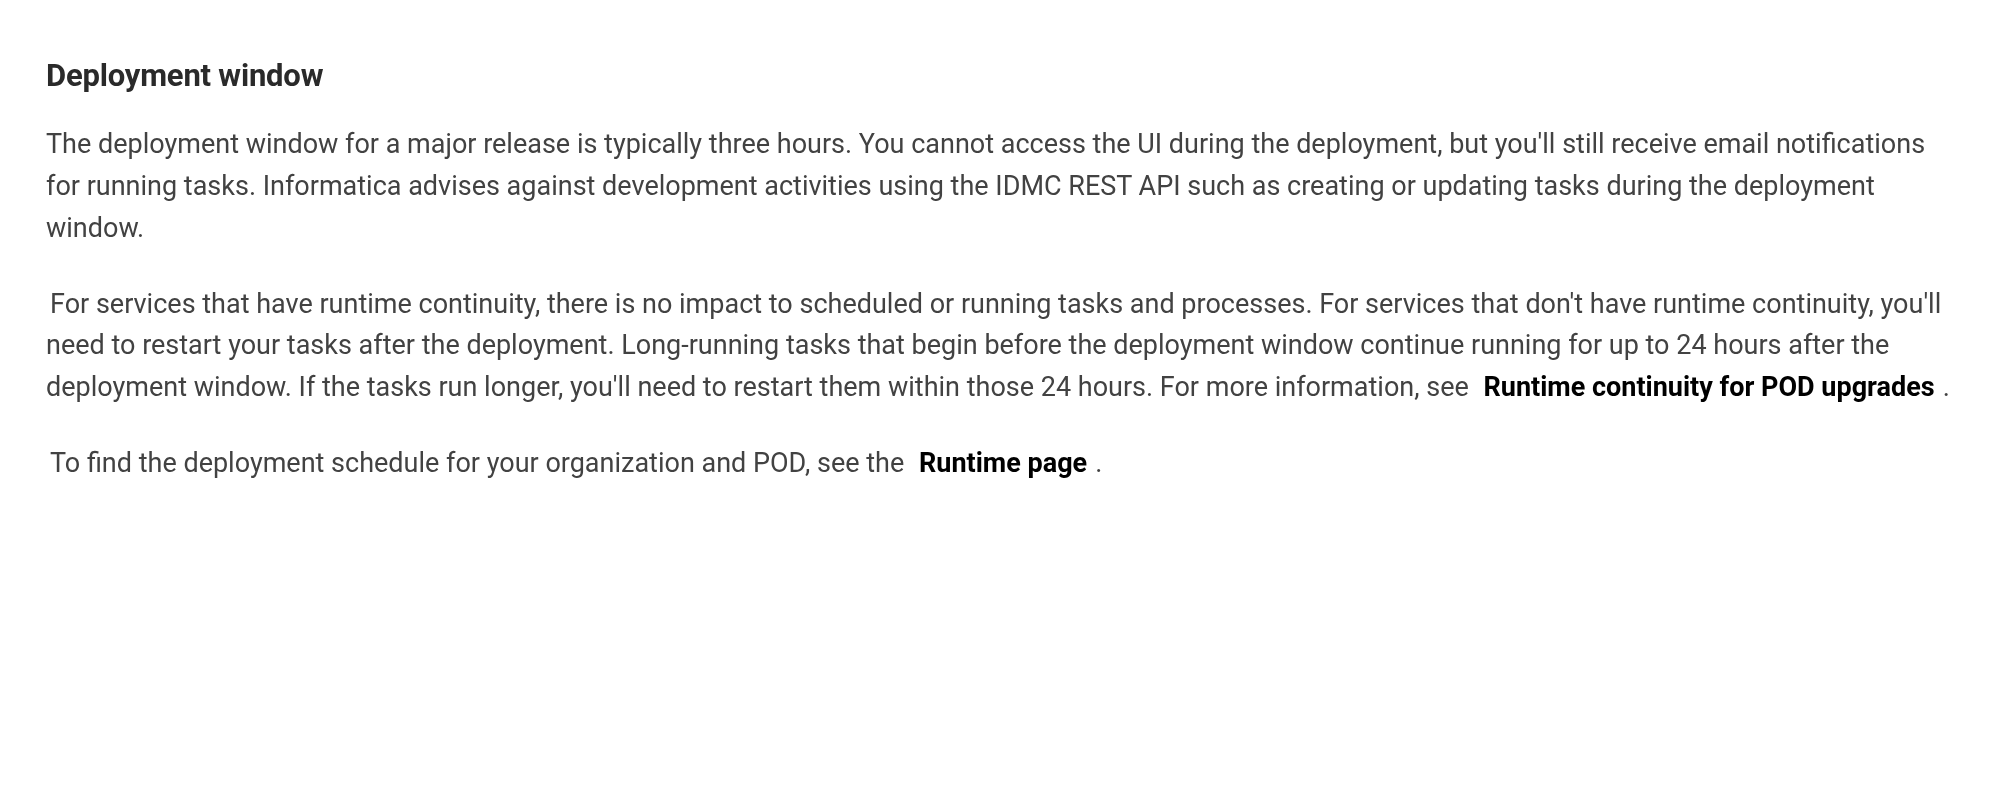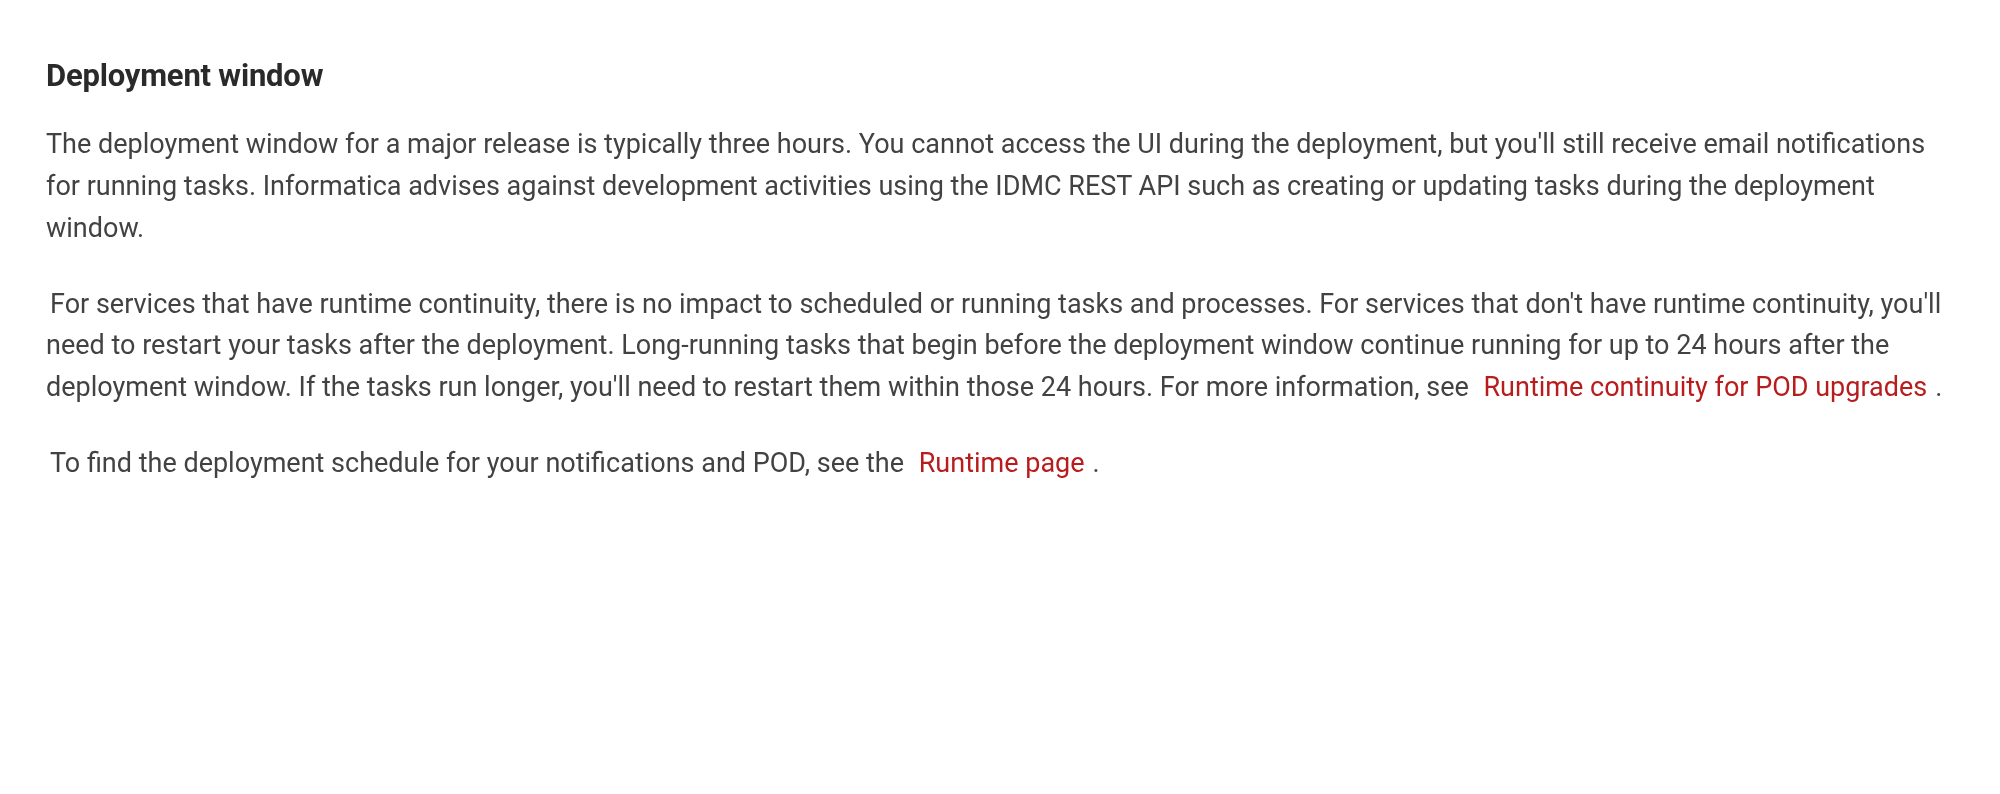--- a/index.html
+++ b/index.html
@@ -25,33 +25,33 @@
     }
     p {
       margin-bottom: 34px;
       color: #424242;
       font-weight: 400;
     }
     p:last-child {
       margin-bottom: 0;
     }
     a.doc-link {
-      color: #b91c1c;
-      font-weight: 400;
+      color: #000000;
+      font-weight: 700;
       text-decoration: none;
     }
   </style>
 </head>
 <body>
 
 <article>
   <h2>Deployment window</h2>
 
   <p>The deployment window for a major release is typically three hours. You cannot access the UI during the deployment, but you'll still receive email notifications for running tasks. Informatica advises against development activities using the IDMC REST API such as creating or updating tasks during the deployment window.</p>
 
   <p>
     <span>For services that have runtime continuity, there is no impact to scheduled or running tasks and processes. For services that don't have runtime continuity, you'll need to restart your tasks after the deployment. Long-running tasks that begin before the deployment window continue running for up to 24 hours after the deployment window. If the tasks run longer, you'll need to restart them within those 24 hours. For more information, see </span><a href="#" class="doc-link">Runtime continuity for POD upgrades</a><span>.</span>
   </p>
 
   <p>
-    <span>To find the deployment schedule for your notifications and POD, see the </span><a href="#" class="doc-link">Runtime page</a><span>.</span>
+    <span>To find the deployment schedule for your organization and POD, see the </span><a href="#" class="doc-link">Runtime page</a><span>.</span>
   </p>
 </article>
 
 </body></html>

